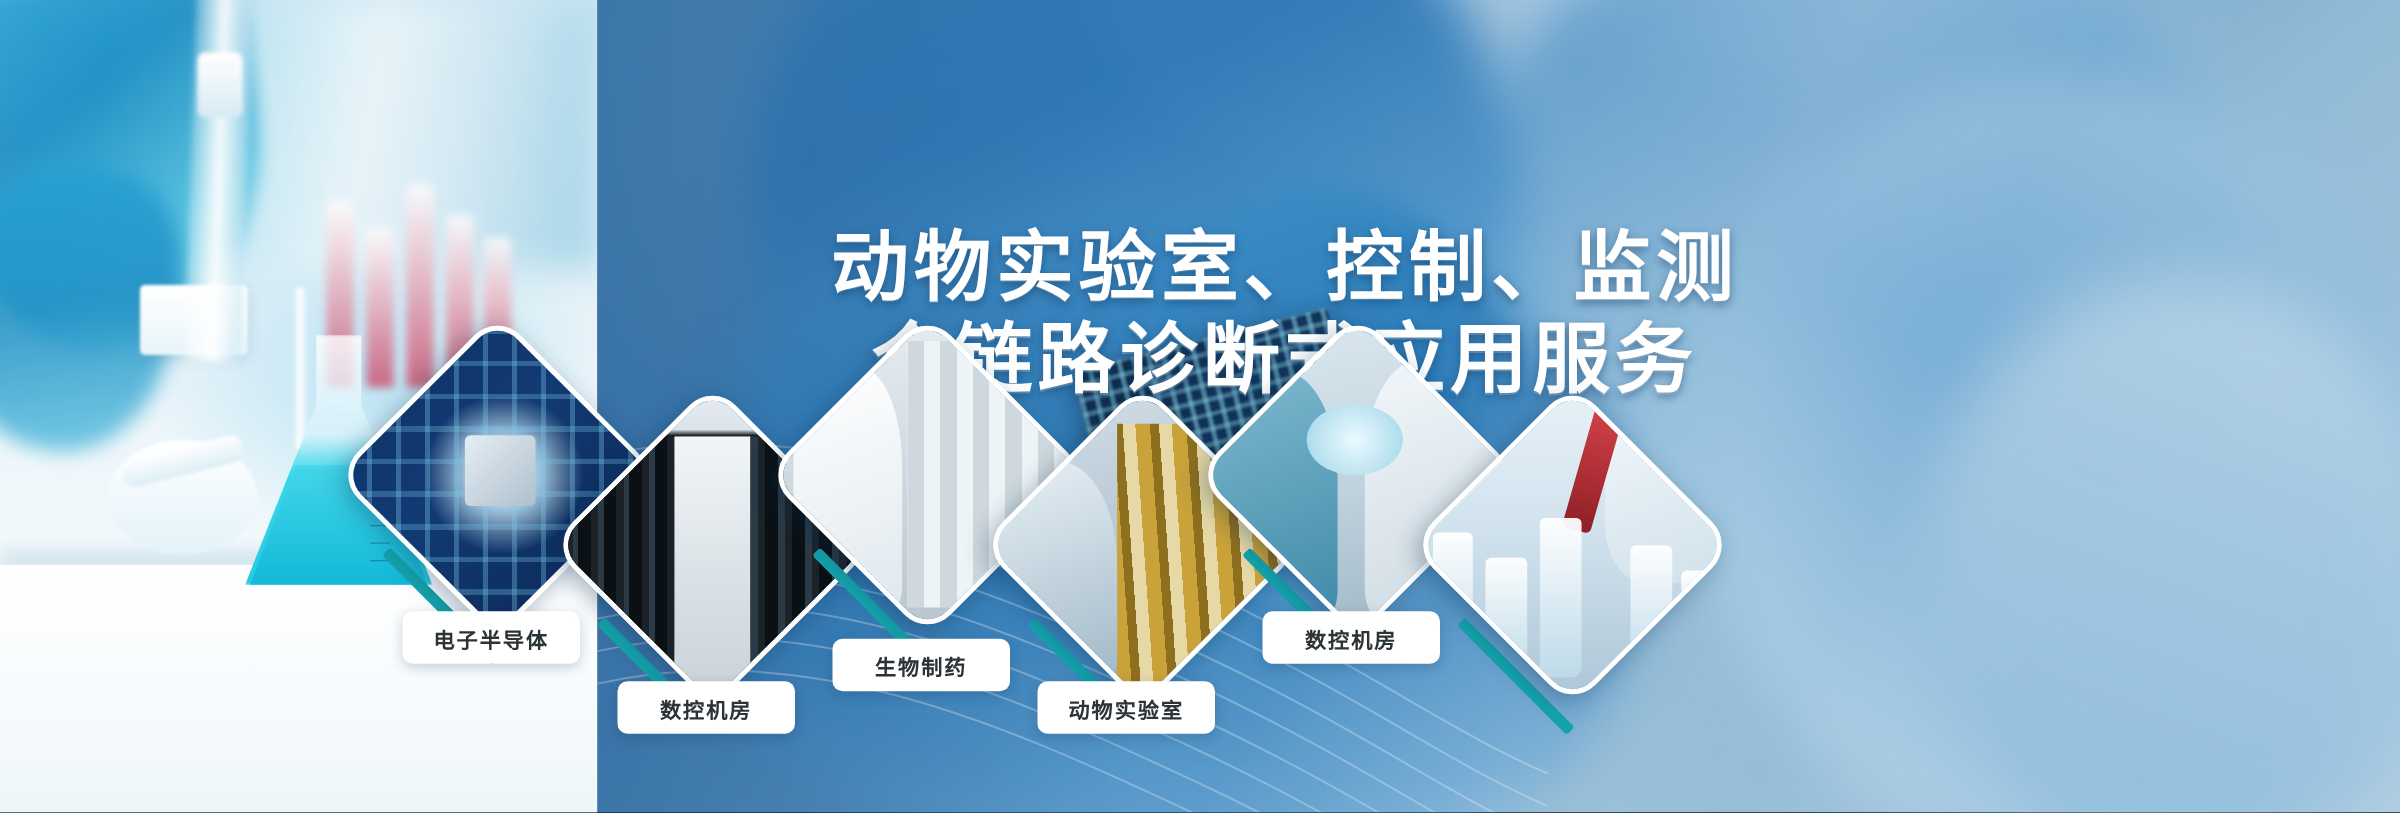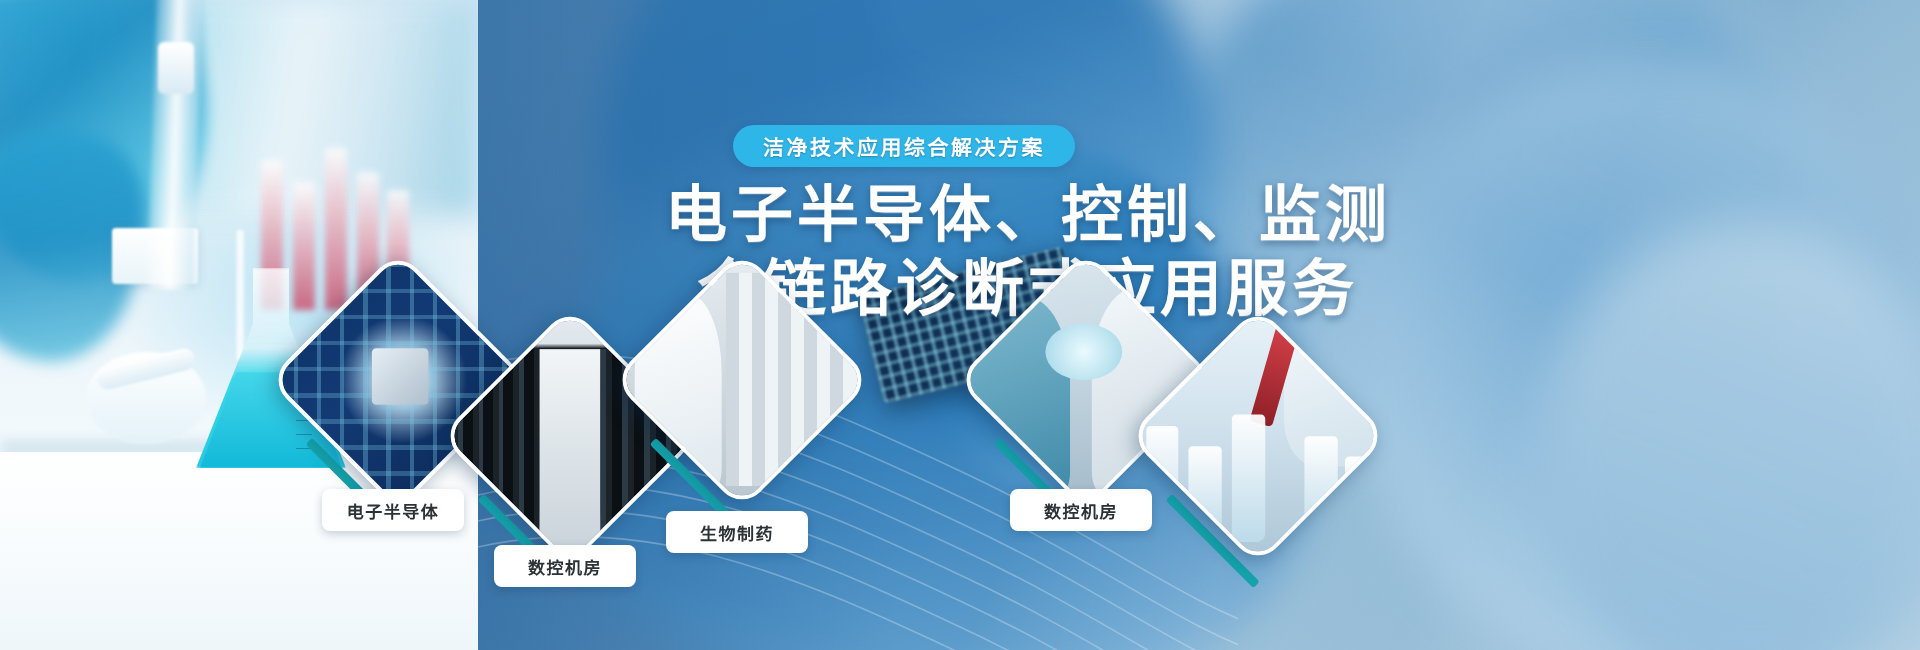--- a/index.html
+++ b/index.html
@@ -212,24 +212,23 @@
           <path d="M-20 118 C 160 68, 330 148, 480 218 S 700 348, 790 378" stroke-width="1.6"></path>
           <path d="M-20 144 C 160 94, 330 174, 480 244 S 700 374, 790 404" stroke-width="1.6"></path>
           <path d="M-20 170 C 160 120, 330 200, 480 270 S 700 400, 790 430" stroke-width="1.6"></path>
           <path d="M-20 196 C 160 146, 330 226, 480 296 S 700 426, 790 456" stroke-width="1.6"></path>
           <path d="M-20 222 C 160 172, 330 252, 480 322 S 700 452, 790 482" stroke-width="1.6"></path>
         </g>
       </svg>
     </div>
   </div>
 
-  <div class="badge">洁净技术应用综合解决方案</div>
 
   <div class="headline">
-    <span>电子半导体、控制、监测</span>
+    <span>动物实验室、控制、监测</span>
     <span class="l2">全链路诊断式应用服务</span>
   </div>
 
   <div class="cards">
 
     <div class="card" style="left:306px;top:288px;">
       <div class="teal" style="left:6px;top:150px;width:124px;height:9px;transform:rotate(45deg);transform-origin:0 0;"></div>
       <div class="dia">
         <div class="inner pic-chip">
           <div class="die"></div>
@@ -254,20 +253,30 @@
       <div class="teal" style="left:6px;top:150px;width:124px;height:9px;transform:rotate(45deg);transform-origin:0 0;"></div>
       <div class="dia">
         <div class="inner pic-pharma">
           <div class="mach"></div>
           <div class="worker"></div>
         </div>
       </div>
       <div class="labelbox" style="left:16px;top:201px;margin-top:22px;">生物制药</div>
     </div>
 
+    <div class="card" style="left:822px;top:344px;">
+      <div class="teal" style="left:6px;top:150px;width:124px;height:9px;transform:rotate(45deg);transform-origin:0 0;"></div>
+      <div class="dia">
+        <div class="inner pic-animal">
+          <div class="cages"></div>
+          <div class="person"></div>
+        </div>
+      </div>
+      <div class="labelbox" style="left:8px;top:201px;">动物实验室</div>
+    </div>
 
     <div class="card" style="left:994px;top:288px;">
       <div class="teal" style="left:6px;top:150px;width:124px;height:9px;transform:rotate(45deg);transform-origin:0 0;"></div>
       <div class="dia">
         <div class="inner pic-med">
           <div class="doc2"></div>
           <div class="doc1"></div>
           <div class="dish"></div>
         </div>
       </div>

